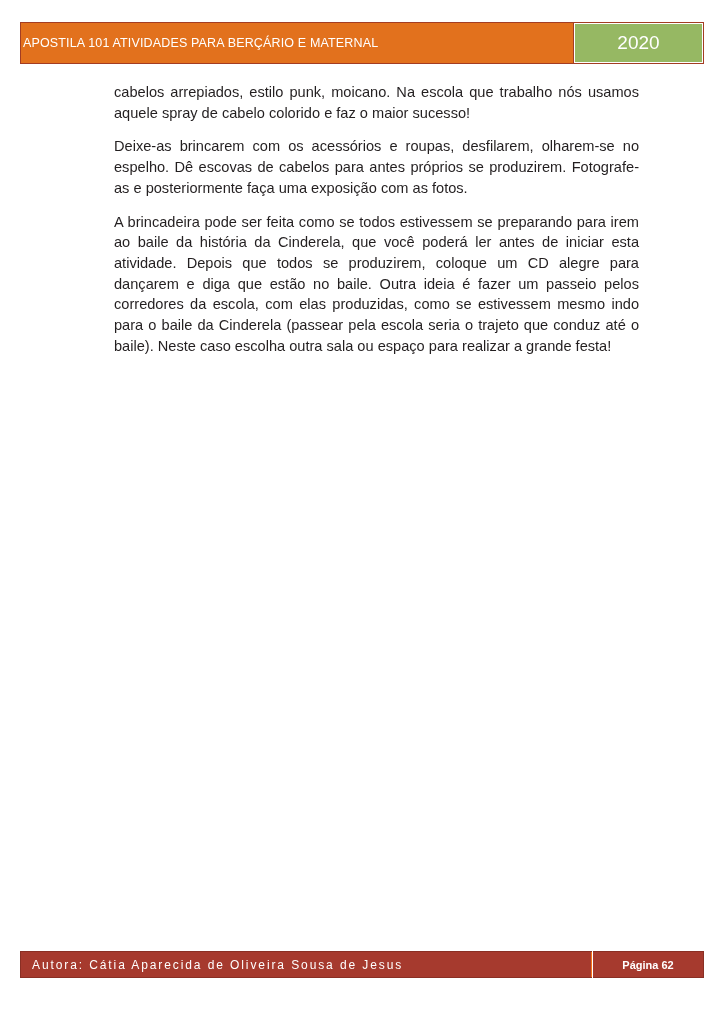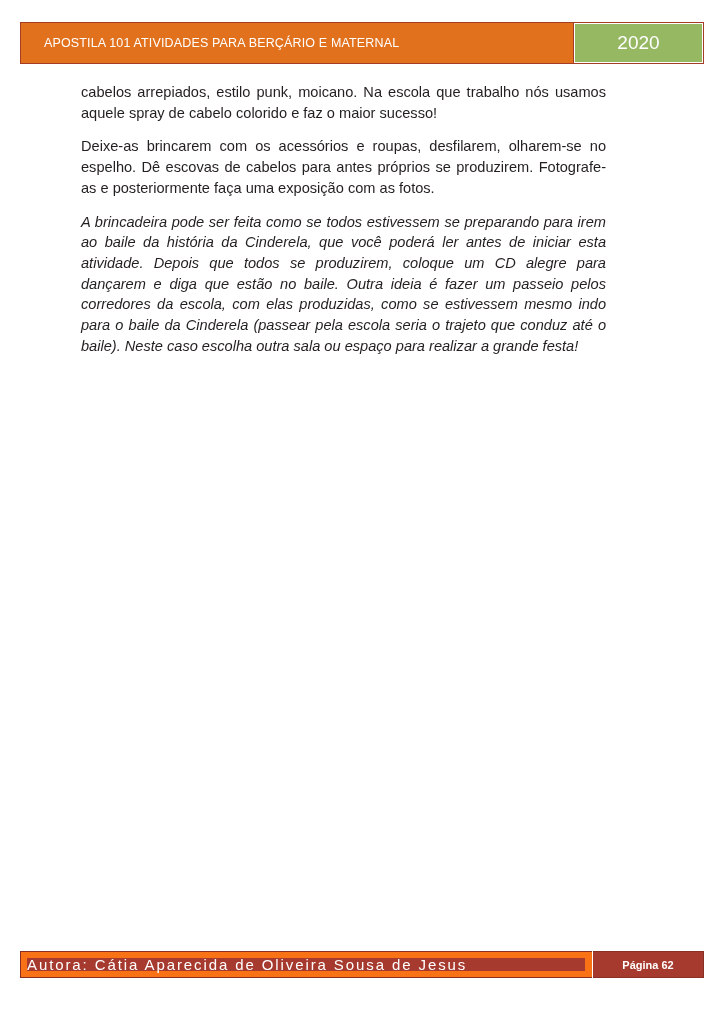--- a/index.html
+++ b/index.html
@@ -38,21 +38,21 @@
     box-sizing: border-box;
   }
   .header-title {
     flex: 0 0 553px;
     background: #e2711d;
     color: #ffffff;
     font-size: 12.5px;
     letter-spacing: 0.15px;
     display: flex;
     align-items: center;
-    padding-left: 22px;
+    padding-left: 1px;
     box-sizing: border-box;
     border: 1px solid #ffffff;
     outline: 1px solid #e2711d;
     outline-offset: -1px;
   }
   .header-year {
     flex: 1 1 auto;
     background: #96b863;
     color: #ffffff;
     font-size: 19px;
@@ -78,59 +78,59 @@
     left: 573px;
     top: 22px;
     width: 1px;
     height: 42px;
     background: #a33d23;
   }
 
   
   .content {
     position: absolute;
-    left: 81px;
+    left: 114px;
     top: 82px;
     width: 525px;
   }
   .para {
     margin: 0 0 13px 0;
     font-size: 14.6px;
     line-height: 1.42;
     color: #231f20;
     text-align: justify;
     text-justify: inter-word;
   }
   .para:last-child {
     margin-bottom: 16px;
-    font-style: italic;
   }
 
   
   .footer {
     position: absolute;
     left: 20px;
     top: 951px;
     width: 684px;
     height: 27px;
     display: flex;
     flex-direction: row;
     align-items: stretch;
     box-sizing: border-box;
   }
   .footer-author {
     flex: 0 0 572px;
     background: #a63a2e;
     color: #ffffff;
-    font-size: 15px;
+    font-size: 12px;
     letter-spacing: 1.9px;
     display: flex;
     align-items: center;
+    padding-left: 11px;
     box-sizing: border-box;
-    border: 7px solid #f97316;
+    border: 1px solid #f97316;
   }
   .footer-page {
     flex: 1 1 auto;
     background: #a63a2e;
     color: #ffffff;
     font-size: 11px;
     display: flex;
     align-items: center;
     justify-content: center;
     box-sizing: border-box;

